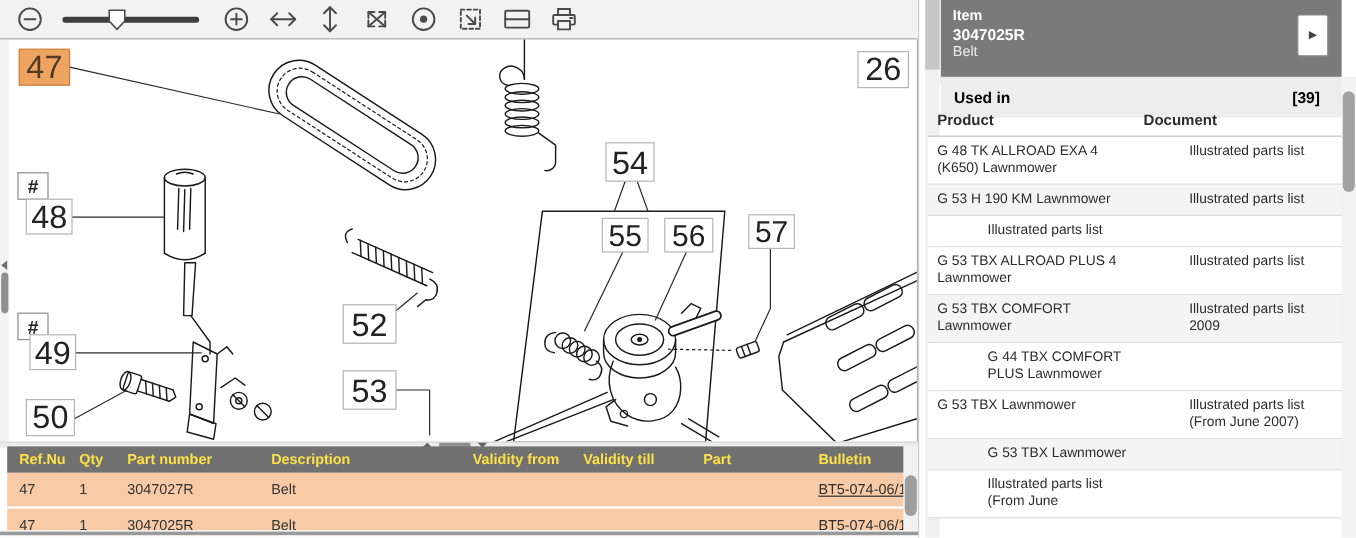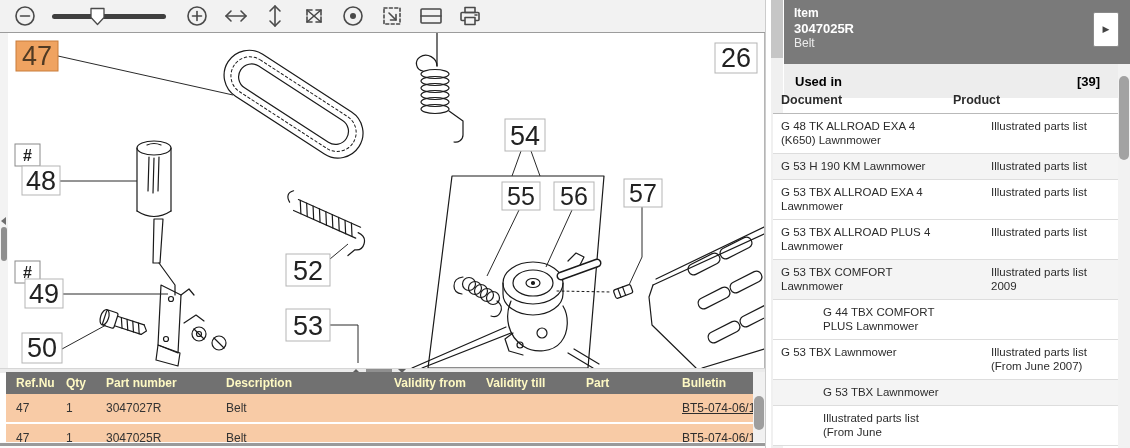--- a/index.html
+++ b/index.html
@@ -37,34 +37,34 @@
   
   .h-split{position:absolute;left:0;top:368px;width:765px;height:4px;background:#ebebeb;border-top:1px solid #d6d6d6;}
   .h-split .up{position:absolute;left:352px;top:0px;width:0;height:0;border-left:4px solid transparent;border-right:4px solid transparent;border-bottom:4px solid #5f5f5f;cursor:pointer;}
   .h-split .bar{position:absolute;left:366px;top:0px;width:26px;height:4px;background:#8f8f8f;cursor:pointer;}
   .h-split .dn{position:absolute;left:398px;top:0px;width:0;height:0;border-left:4px solid transparent;border-right:4px solid transparent;border-top:4px solid #5f5f5f;cursor:pointer;}
   
   .ptable{position:absolute;left:6px;top:372px;width:747px;font-size:12px;color:#333;}
   .prow{display:grid;grid-template-columns:52px 40px 120px 168px 92px 100px 96px 1fr;align-items:center;}
   .prow > div{padding-left:8px;white-space:nowrap;overflow:hidden;}
   .prow > div:first-child{padding-left:10px;}
-  .phead{background:#717171;color:#fef9c3;font-weight:bold;height:22px;}
+  .phead{background:#717171;color:#fde047;font-weight:bold;height:22px;}
   .pr1{background:#F8CBA6;height:28px;border-bottom:2px solid #ffffff;cursor:pointer;}
   .pr2{background:#F8CBA6;height:18px;overflow:hidden;align-items:start;cursor:pointer;}
   .pr2 > div{padding-top:7px;}
   .bulletin-link{color:#2e2e2e;text-decoration:underline;cursor:pointer;}
   .ptable-scroll{position:absolute;left:753px;top:372px;width:12px;height:70px;background:#f1f1f1;}
   .ptable-scroll .thumb{position:absolute;left:1px;top:24px;width:10px;height:34px;background:#9e9e9e;border-radius:5px;cursor:pointer;}
   .bottom-strip{position:absolute;left:0;top:442px;width:765px;height:6px;background:#fbfbfb;}
   .bottom-strip .bar{position:absolute;left:0;top:1px;width:765px;height:3px;background:#9a9a9a;}
   
   .rpanel{position:absolute;left:765px;top:0;width:365px;height:448px;background:#ffffff;border-left:1px solid #cccccc;box-sizing:border-box;}
   .rp-gutter{position:absolute;left:5px;top:0;width:12px;height:448px;background:#f0f0f0;}
   .rp-gutter-top{position:absolute;left:5px;top:0;width:12px;height:58px;background:#c6c6c6;cursor:pointer;}
-  .item-head{position:absolute;left:18px;top:0;right:0;height:70px;background:#7a7a7a;color:#fff;
+  .item-head{position:absolute;left:18px;top:0;right:12px;height:70px;background:#7a7a7a;color:#fff;
     padding:6px 10px;box-sizing:border-box;line-height:15px;}
   .item-head .t1{font-weight:bold;font-size:12px;}
   .item-head .t2{font-weight:bold;font-size:13px;}
   .item-head .t3{font-size:12px;color:#ececec;}
   .item-expand{position:absolute;right:11px;top:12px;width:24px;height:33px;background:#fff;
     border:1px solid #8a8a8a;border-radius:2px;display:flex;align-items:center;justify-content:center;
     font-size:9px;color:#444;cursor:pointer;}
   .usedin{position:absolute;left:18px;top:64px;right:0;height:34px;background:#ededed;
     font-weight:bold;font-size:13px;display:flex;align-items:center;cursor:pointer;}
   .usedin .lab{padding-left:11px;}
@@ -439,33 +439,32 @@
       </div>
   </div>
 
   <div class="usedin">
     <span class="lab">Used in</span>
     <span class="cnt">[39]</span>
   </div>
 
   <div class="used-list">
     <div class="u-head">
+      <div>Product</div>
       <div>Document</div>
-      <div>Product</div>
     </div>
     <div class="u-row">
       <div>G 48 TK ALLROAD EXA 4 (K650) Lawnmower</div>
       <div>Illustrated parts list</div>
     </div>
     <div class="u-row alt">
       <div>G 53 H 190 KM Lawnmower</div>
       <div>Illustrated parts list</div>
     </div>
     <div class="u-row">
-      <div>G 53 TBX ALLROAD EXA 4 Lawnmower</div>
       <div>Illustrated parts list</div>
     </div>
     <div class="u-row">
       <div>G 53 TBX ALLROAD PLUS 4 Lawnmower</div>
       <div>Illustrated parts list</div>
     </div>
     <div class="u-row alt">
       <div>G 53 TBX COMFORT Lawnmower</div>
       <div>Illustrated parts list 2009</div>
     </div>

